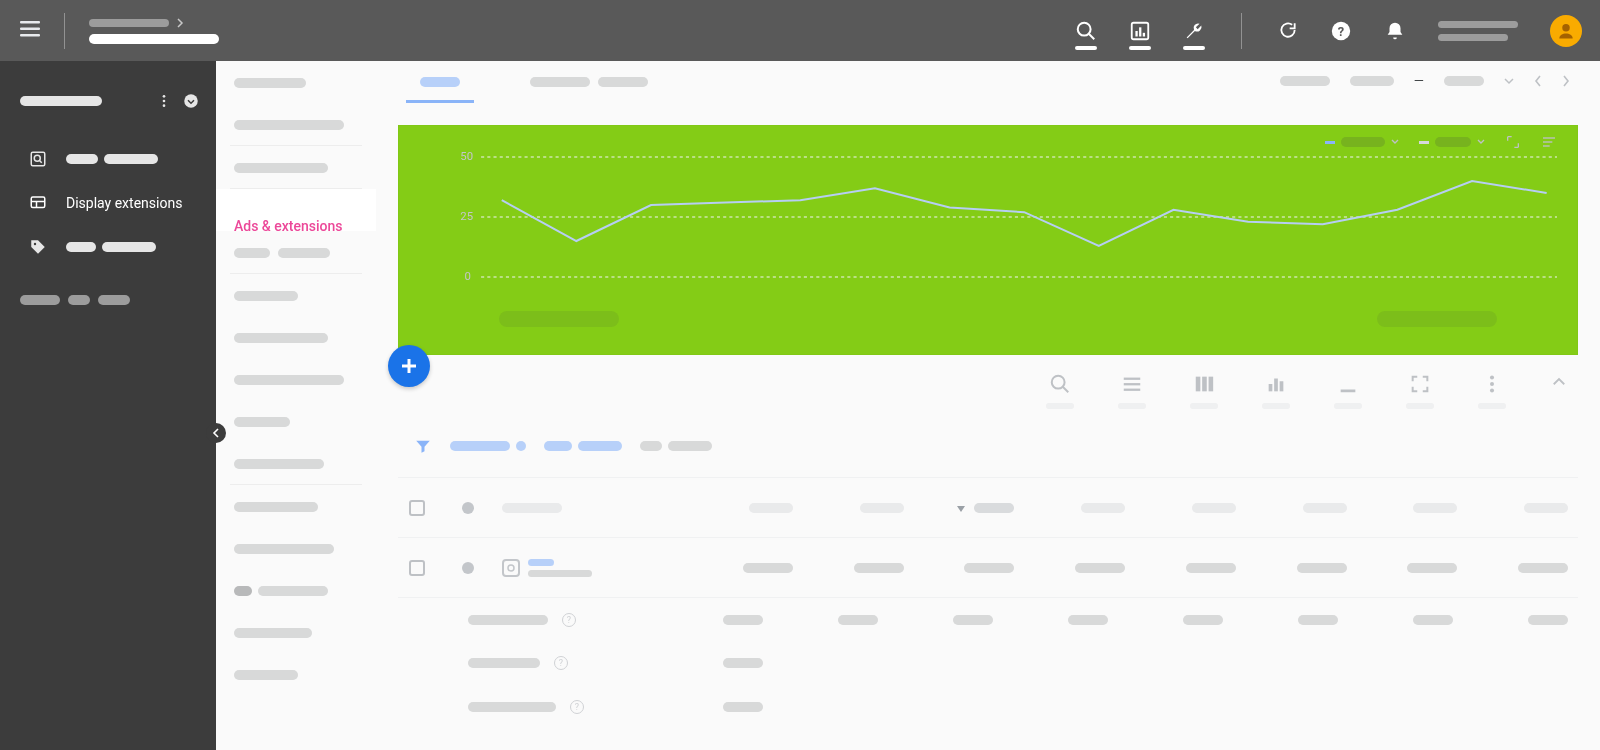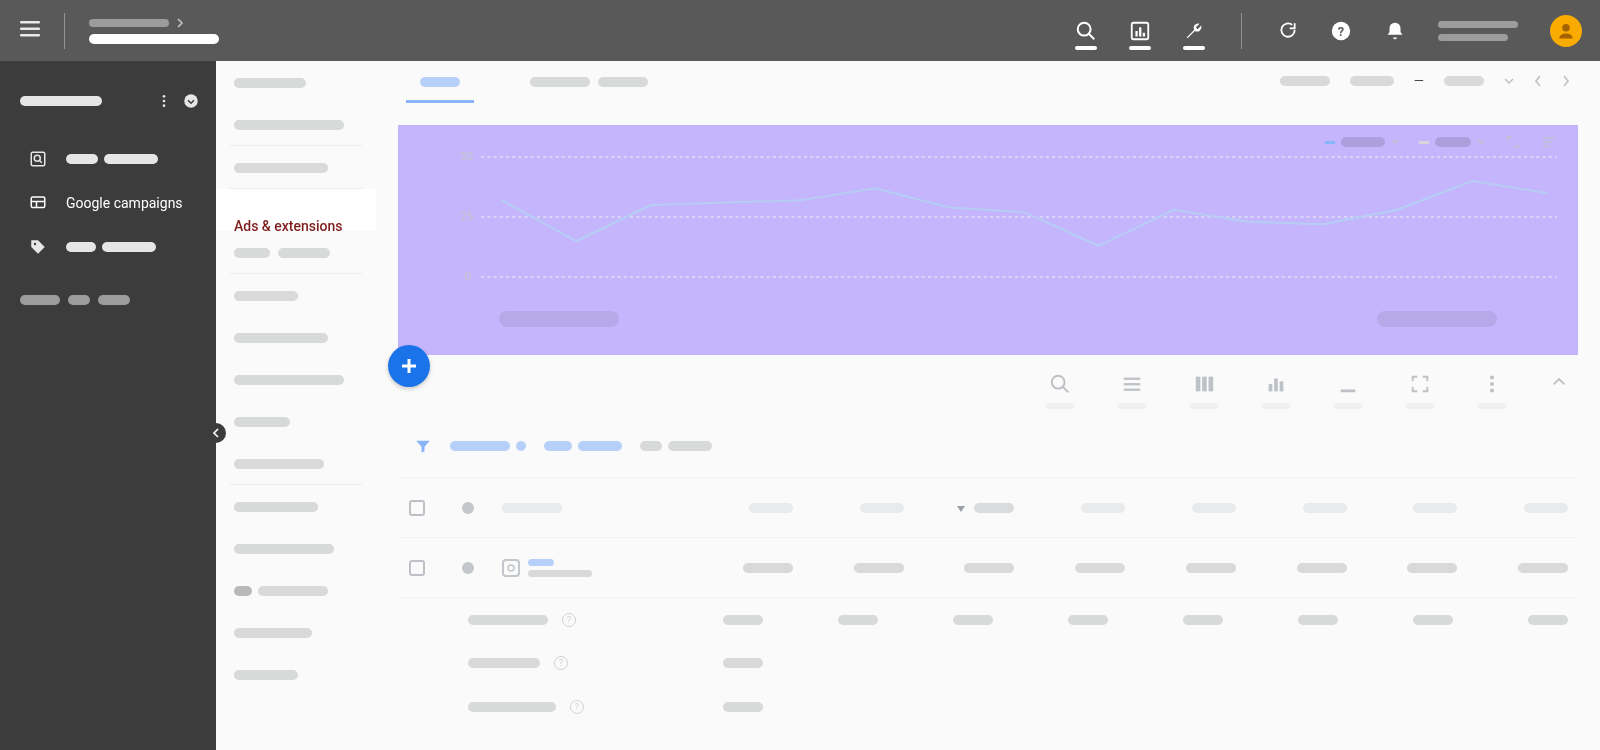--- a/index.html
+++ b/index.html
@@ -30,30 +30,30 @@
   .sb-row.overview { padding-left:20px; justify-content:space-between;}
   .sb-row.display-sel { color:#fff; font-size:14px;}
   .sb-subtext { padding:26px 20px 0 20px; display:flex; gap:8px;}
   .sb-collapse { position:absolute; right:-10px; top:362px; width:20px; height:20px; border-radius:50%; background:#3c3c3c; display:flex; align-items:center; justify-content:center; cursor:pointer; z-index:5;}
 
   
   .sb-light { width:160px; background:#fafafa; overflow-y:auto; }
   .sl-item { height:42px; display:flex; align-items:center; padding:0 18px; cursor:pointer; border-top:1px solid rgba(0,0,0,0); }
   .sl-divider { height:1px; background:#ededed; margin:0 14px; }
   .sl-highlight { background:#fff; }
-  .sl-label { font-size:14px; color:#7f1d1d; font-weight:500;margin-top:30px; }
+  .sl-label { font-size:14px; color:#ec4899; font-weight:500;margin-top:30px; }
 
   
   .main { flex:1; background:#fafafa; position:relative; overflow:hidden;}
   .tabsrow { height:42px; display:flex; align-items:flex-end; padding:0 44px; gap:70px; }
   .tab { height:100%; display:flex; align-items:center; position:relative;}
   .tab.active::after { content:""; position:absolute; left:-14px; right:-14px; bottom:0; height:3px; background:#8ab4f8;}
   .main-right-top { position:absolute; right:30px; top:12px; display:flex; align-items:center; gap:20px;}
 
-  .chart-card { margin:22px 22px 0 22px; background:#c4b5fd; border:1px solid rgba(0,0,0,.02); position:relative; padding:16px 20px 0 20px; height:230px;}
+  .chart-card { margin:22px 22px 0 22px; background:#84cc16; border:1px solid rgba(0,0,0,.02); position:relative; padding:16px 20px 0 20px; height:230px;}
   .chart-top-controls { position:absolute; right:20px; top:8px; display:flex; align-items:center; gap:20px;}
   .chart-svg { width:100%; height:160px; }
   .axis-label { fill:#c3c6ca; font-size:11px; }
   .grid-line { stroke:#f0f1f2; stroke-width:1; stroke-dasharray:3 3; }
   .data-line { stroke:#b6cef3; stroke-width:2; fill:none; }
   .chart-footer { display:flex; justify-content:space-between; padding:6px 60px 0 80px;}
 
   .fab { position:absolute; left:12px; top:284px; width:42px; height:42px; border-radius:50%; background:#1a73e8; display:flex; align-items:center; justify-content:center; cursor:pointer; z-index:5; box-shadow:0 2px 4px rgba(0,0,0,.2);}
   .fab svg { stroke:#fff; }
 
@@ -186,21 +186,21 @@
     </div>
 
     <div class="sb-row display-sel">
       <span class="ibox">
         <svg viewBox="0 0 24 24" width="18" height="18" fill="none" stroke="#fff" stroke-width="2">
             <rect x="3" y="4" width="18" height="14" rx="2"></rect>
             <line x="3" y1="10" x2="21" y2="10" x1="3"></line>
             <line x1="10" y1="10" x2="10" y2="18"></line>
           </svg>
       </span>
-      <span>Google campaigns</span>
+      <span>Display extensions</span>
     </div>
 
     <div class="sb-row">
       <span class="ibox">
         <svg viewBox="0 0 24 24" width="18" height="18" fill="#e6e6e6">
             <path d="M3 3h9l9 9-9 9-9-9z"></path>
             <circle cx="8" cy="8" r="1.6" fill="#3c3c3c"></circle>
           </svg>
       </span>
       <span style="display:flex; gap:6px;">

